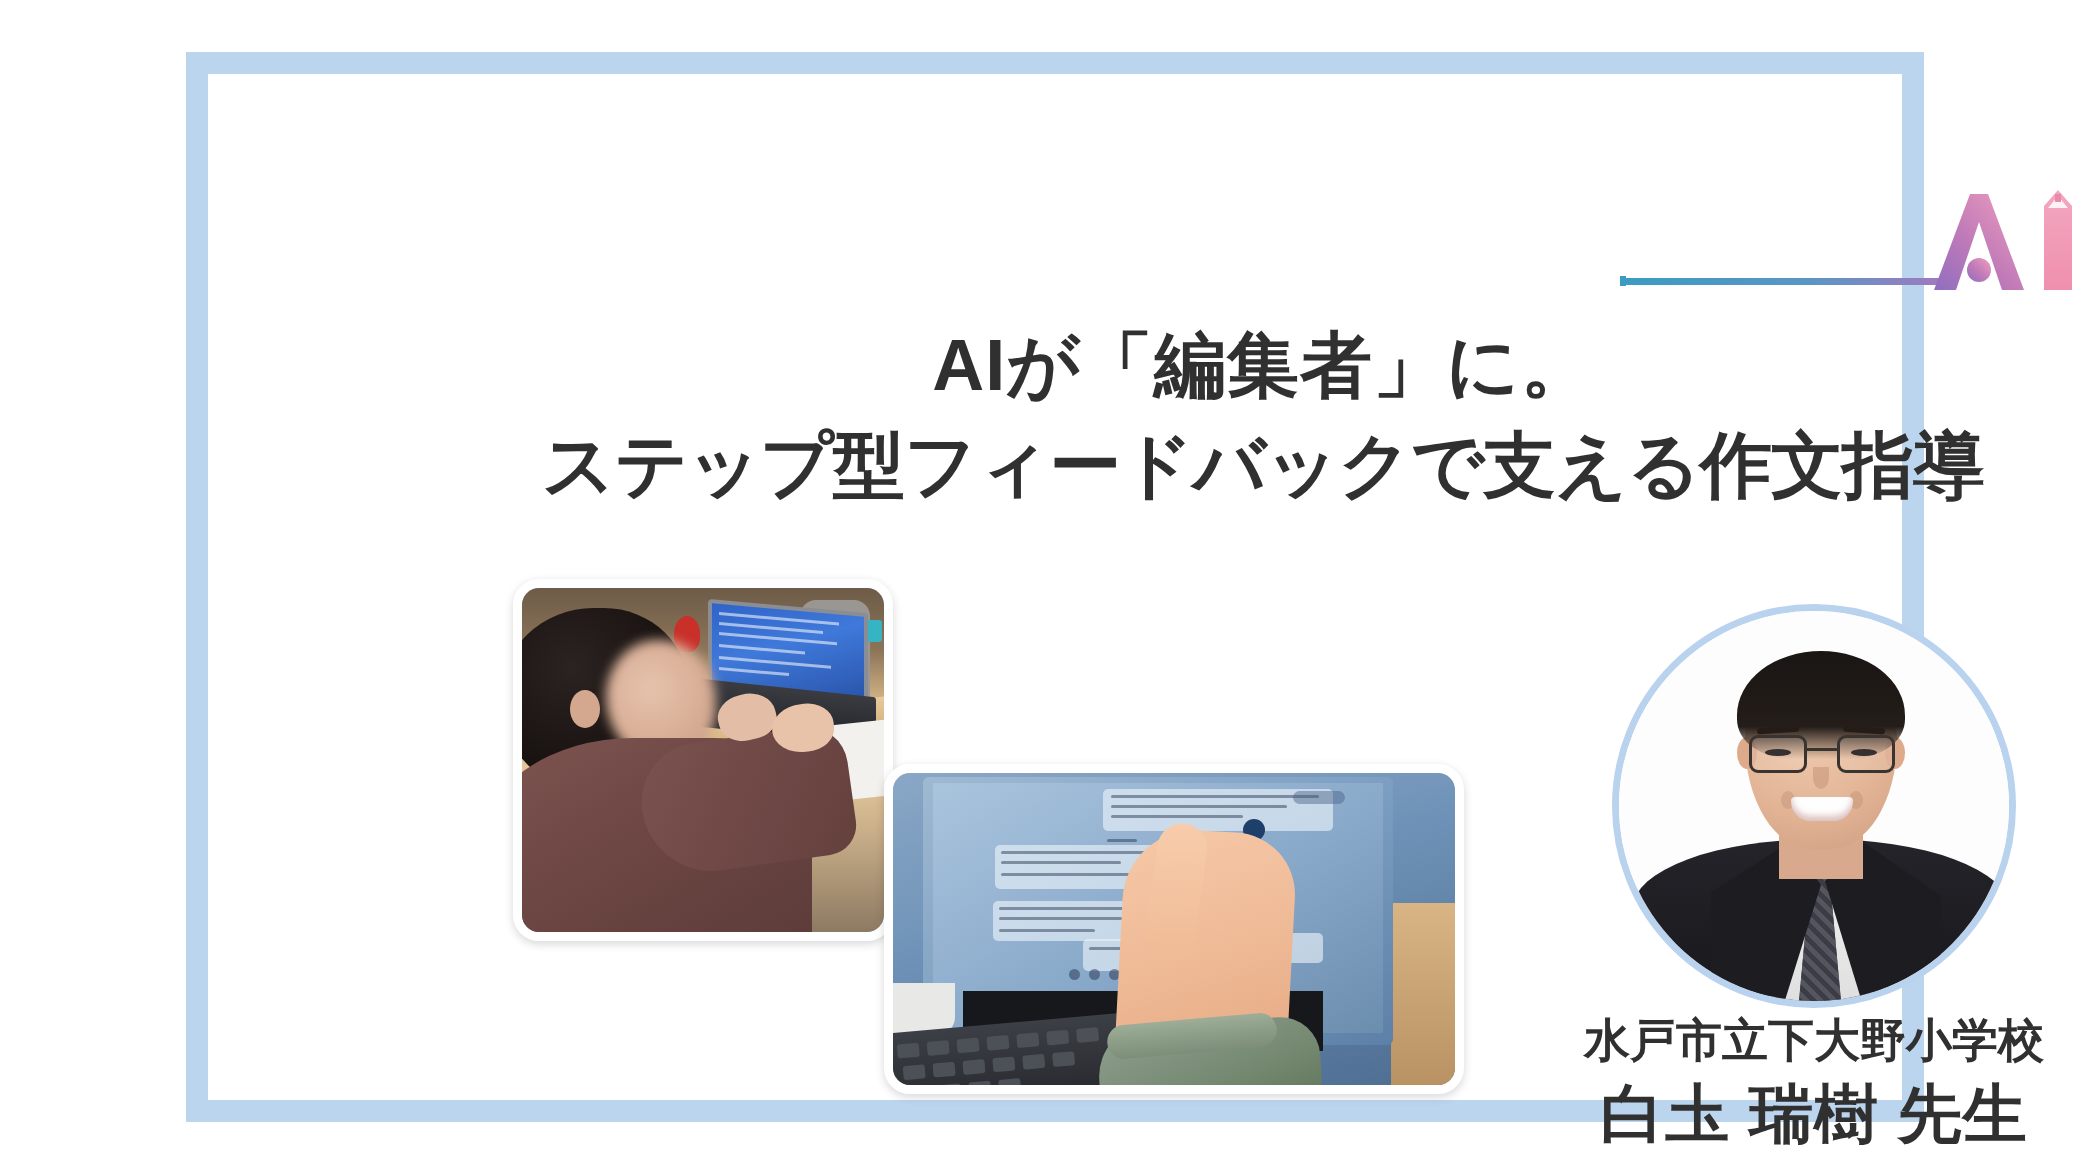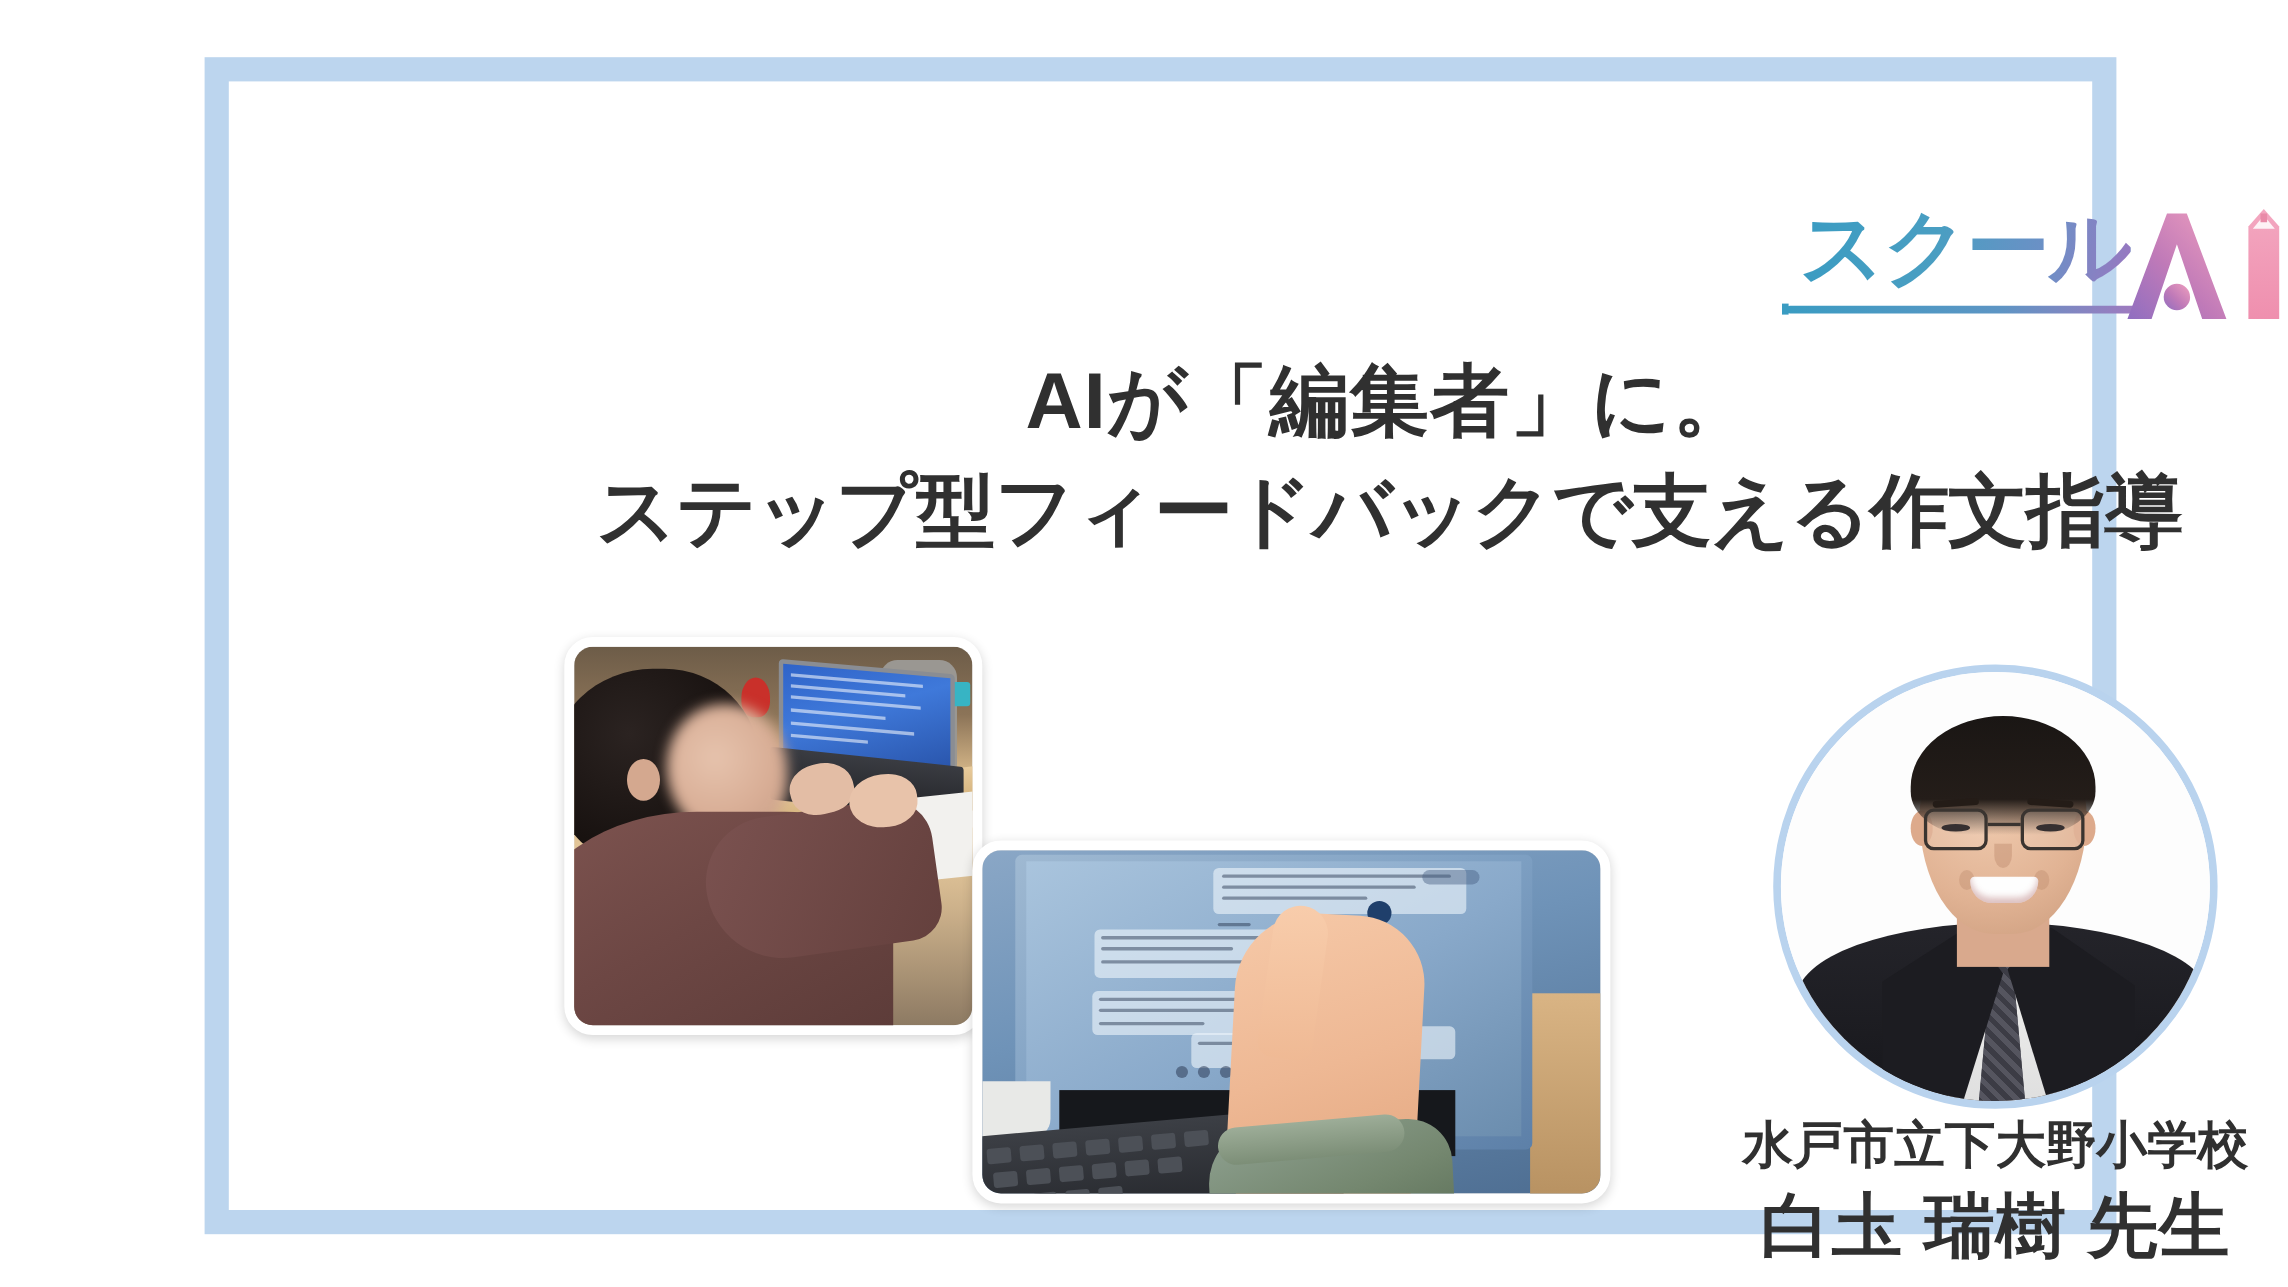--- a/index.html
+++ b/index.html
@@ -391,21 +391,20 @@
   }
 </style>
 </head>
 <body>
 
 <div class="slide">
 
   <div class="frame">
 
     <div class="logo">
-      <div class="logo-word">スクール</div>
       <div class="logo-underline"></div>
       <div class="logo-underline-dot"></div>
       <div class="logo-ai">
         <svg width="172" height="118" viewBox="0 0 172 118" xmlns="http://www.w3.org/2000/svg">
           <defs>
             <linearGradient id="aigrad" x1="0" y1="1" x2="1" y2="0">
               <stop offset="0%" stop-color="#8f6ec0"></stop>
               <stop offset="45%" stop-color="#c07ab8"></stop>
               <stop offset="100%" stop-color="#f09fbe"></stop>
             </linearGradient>

